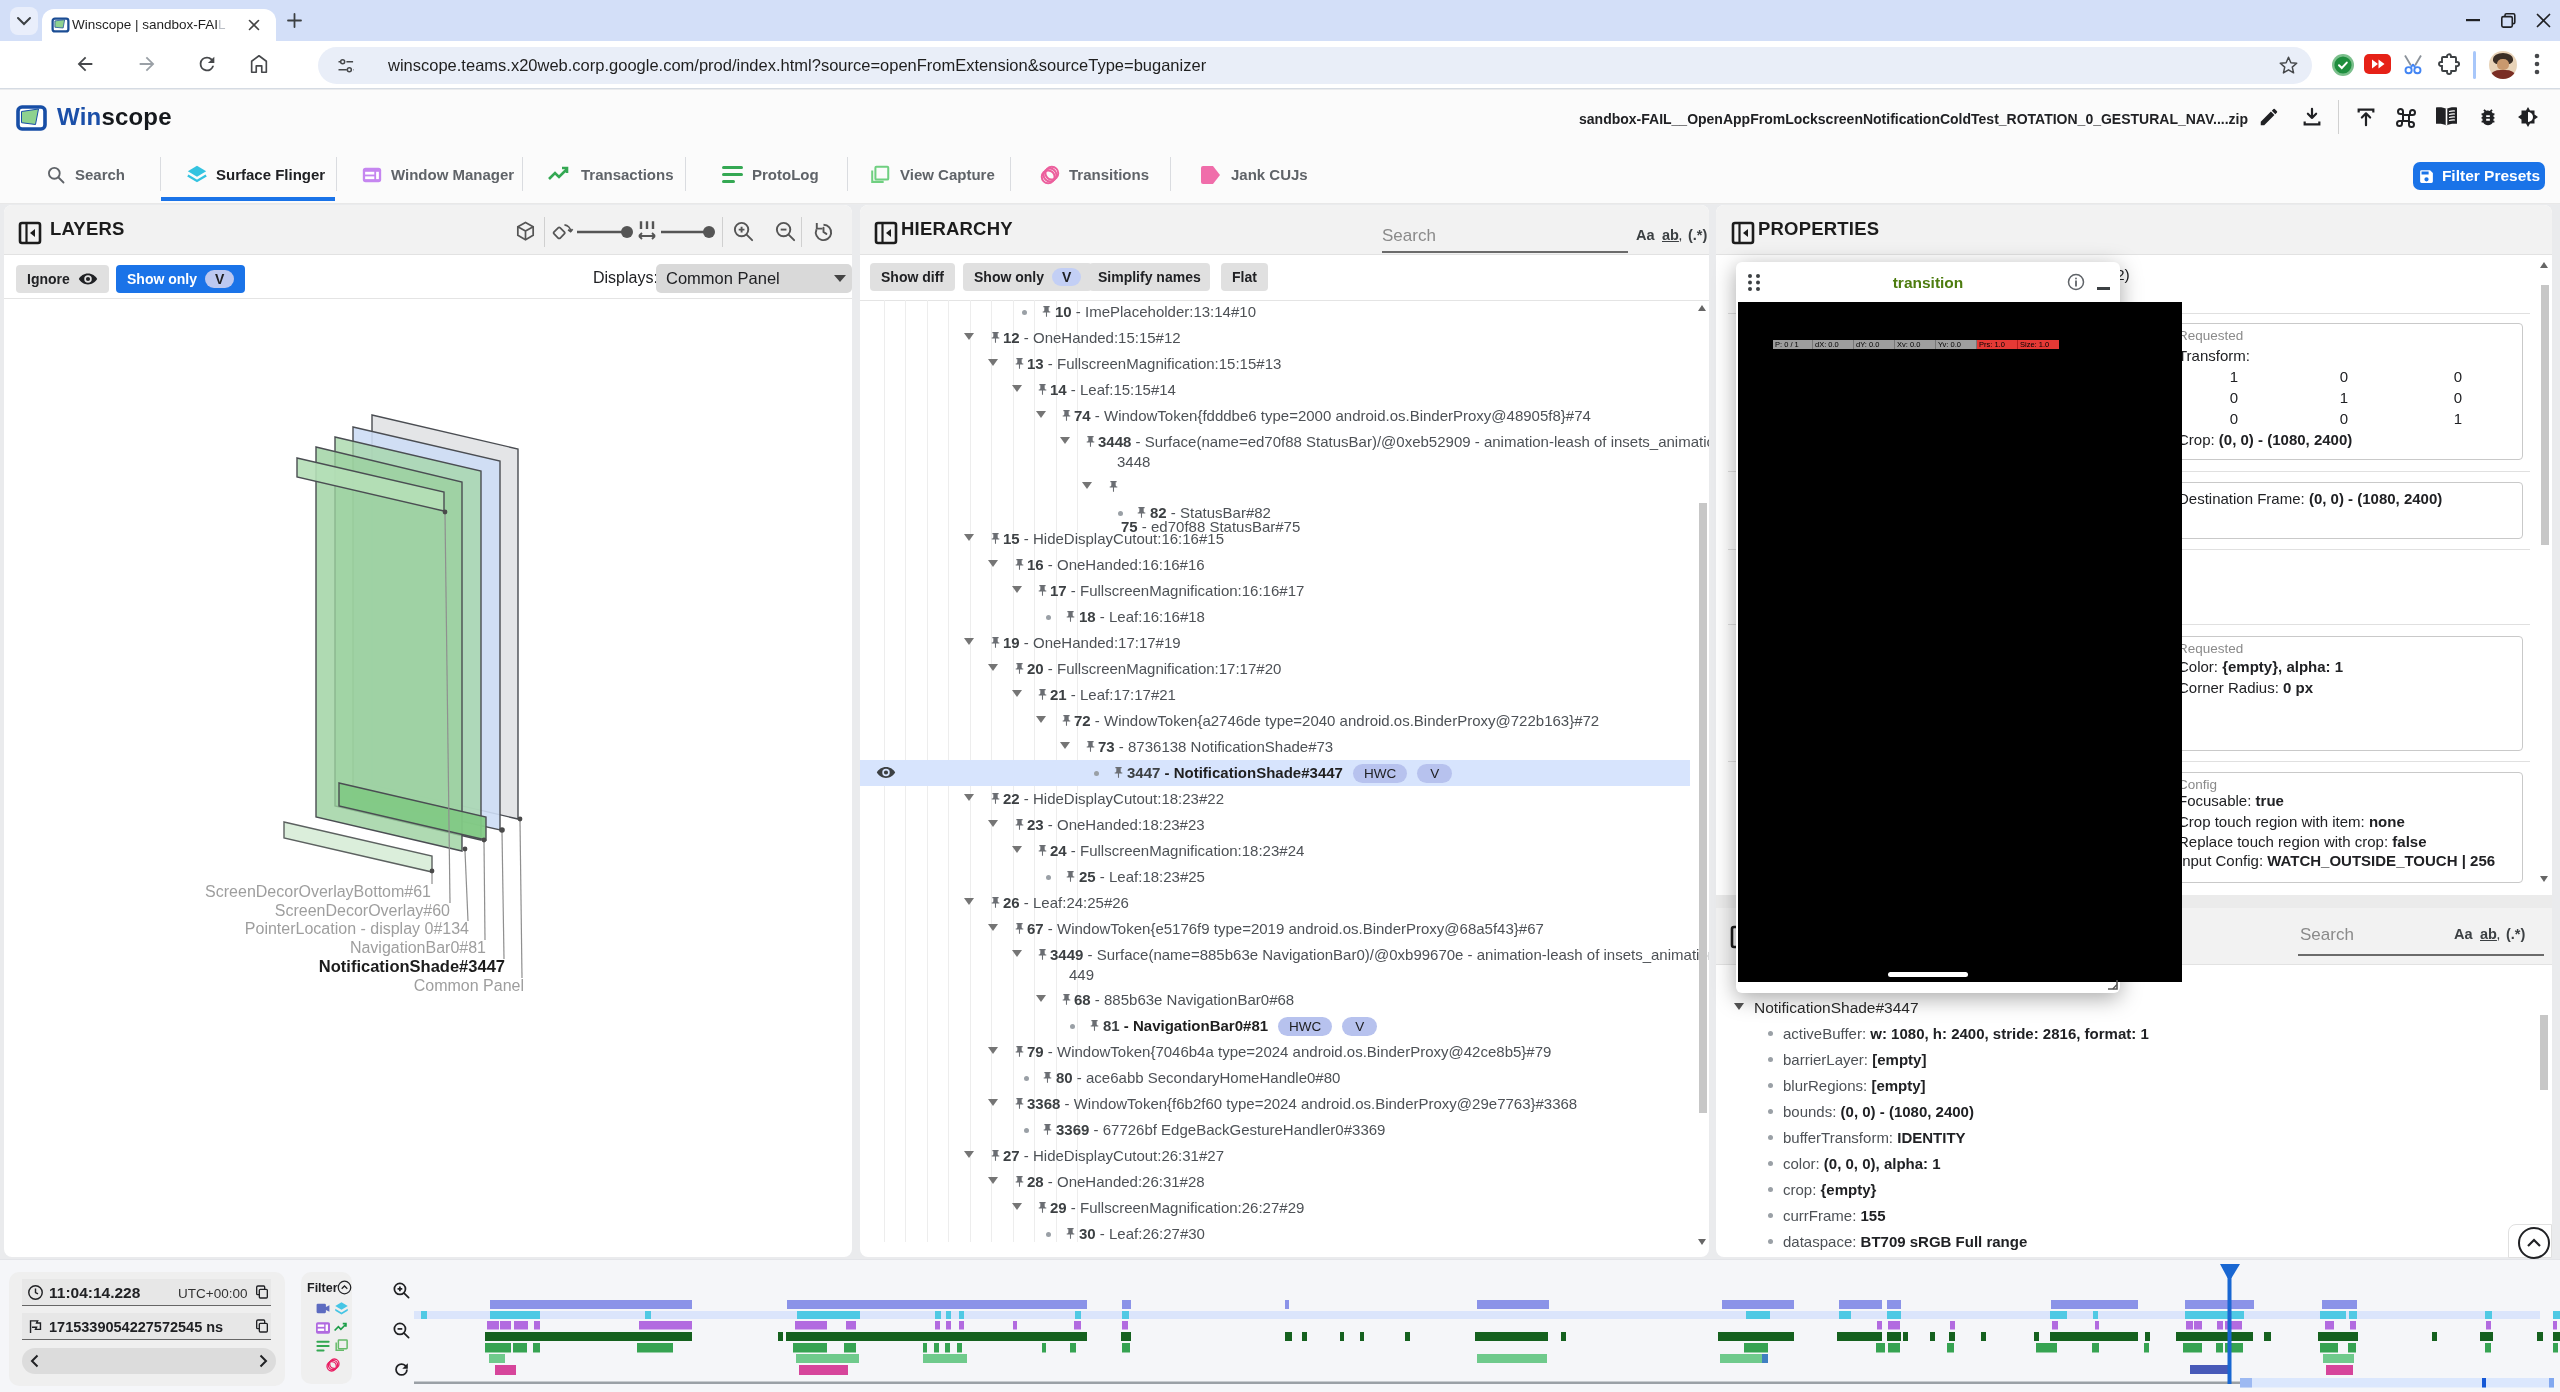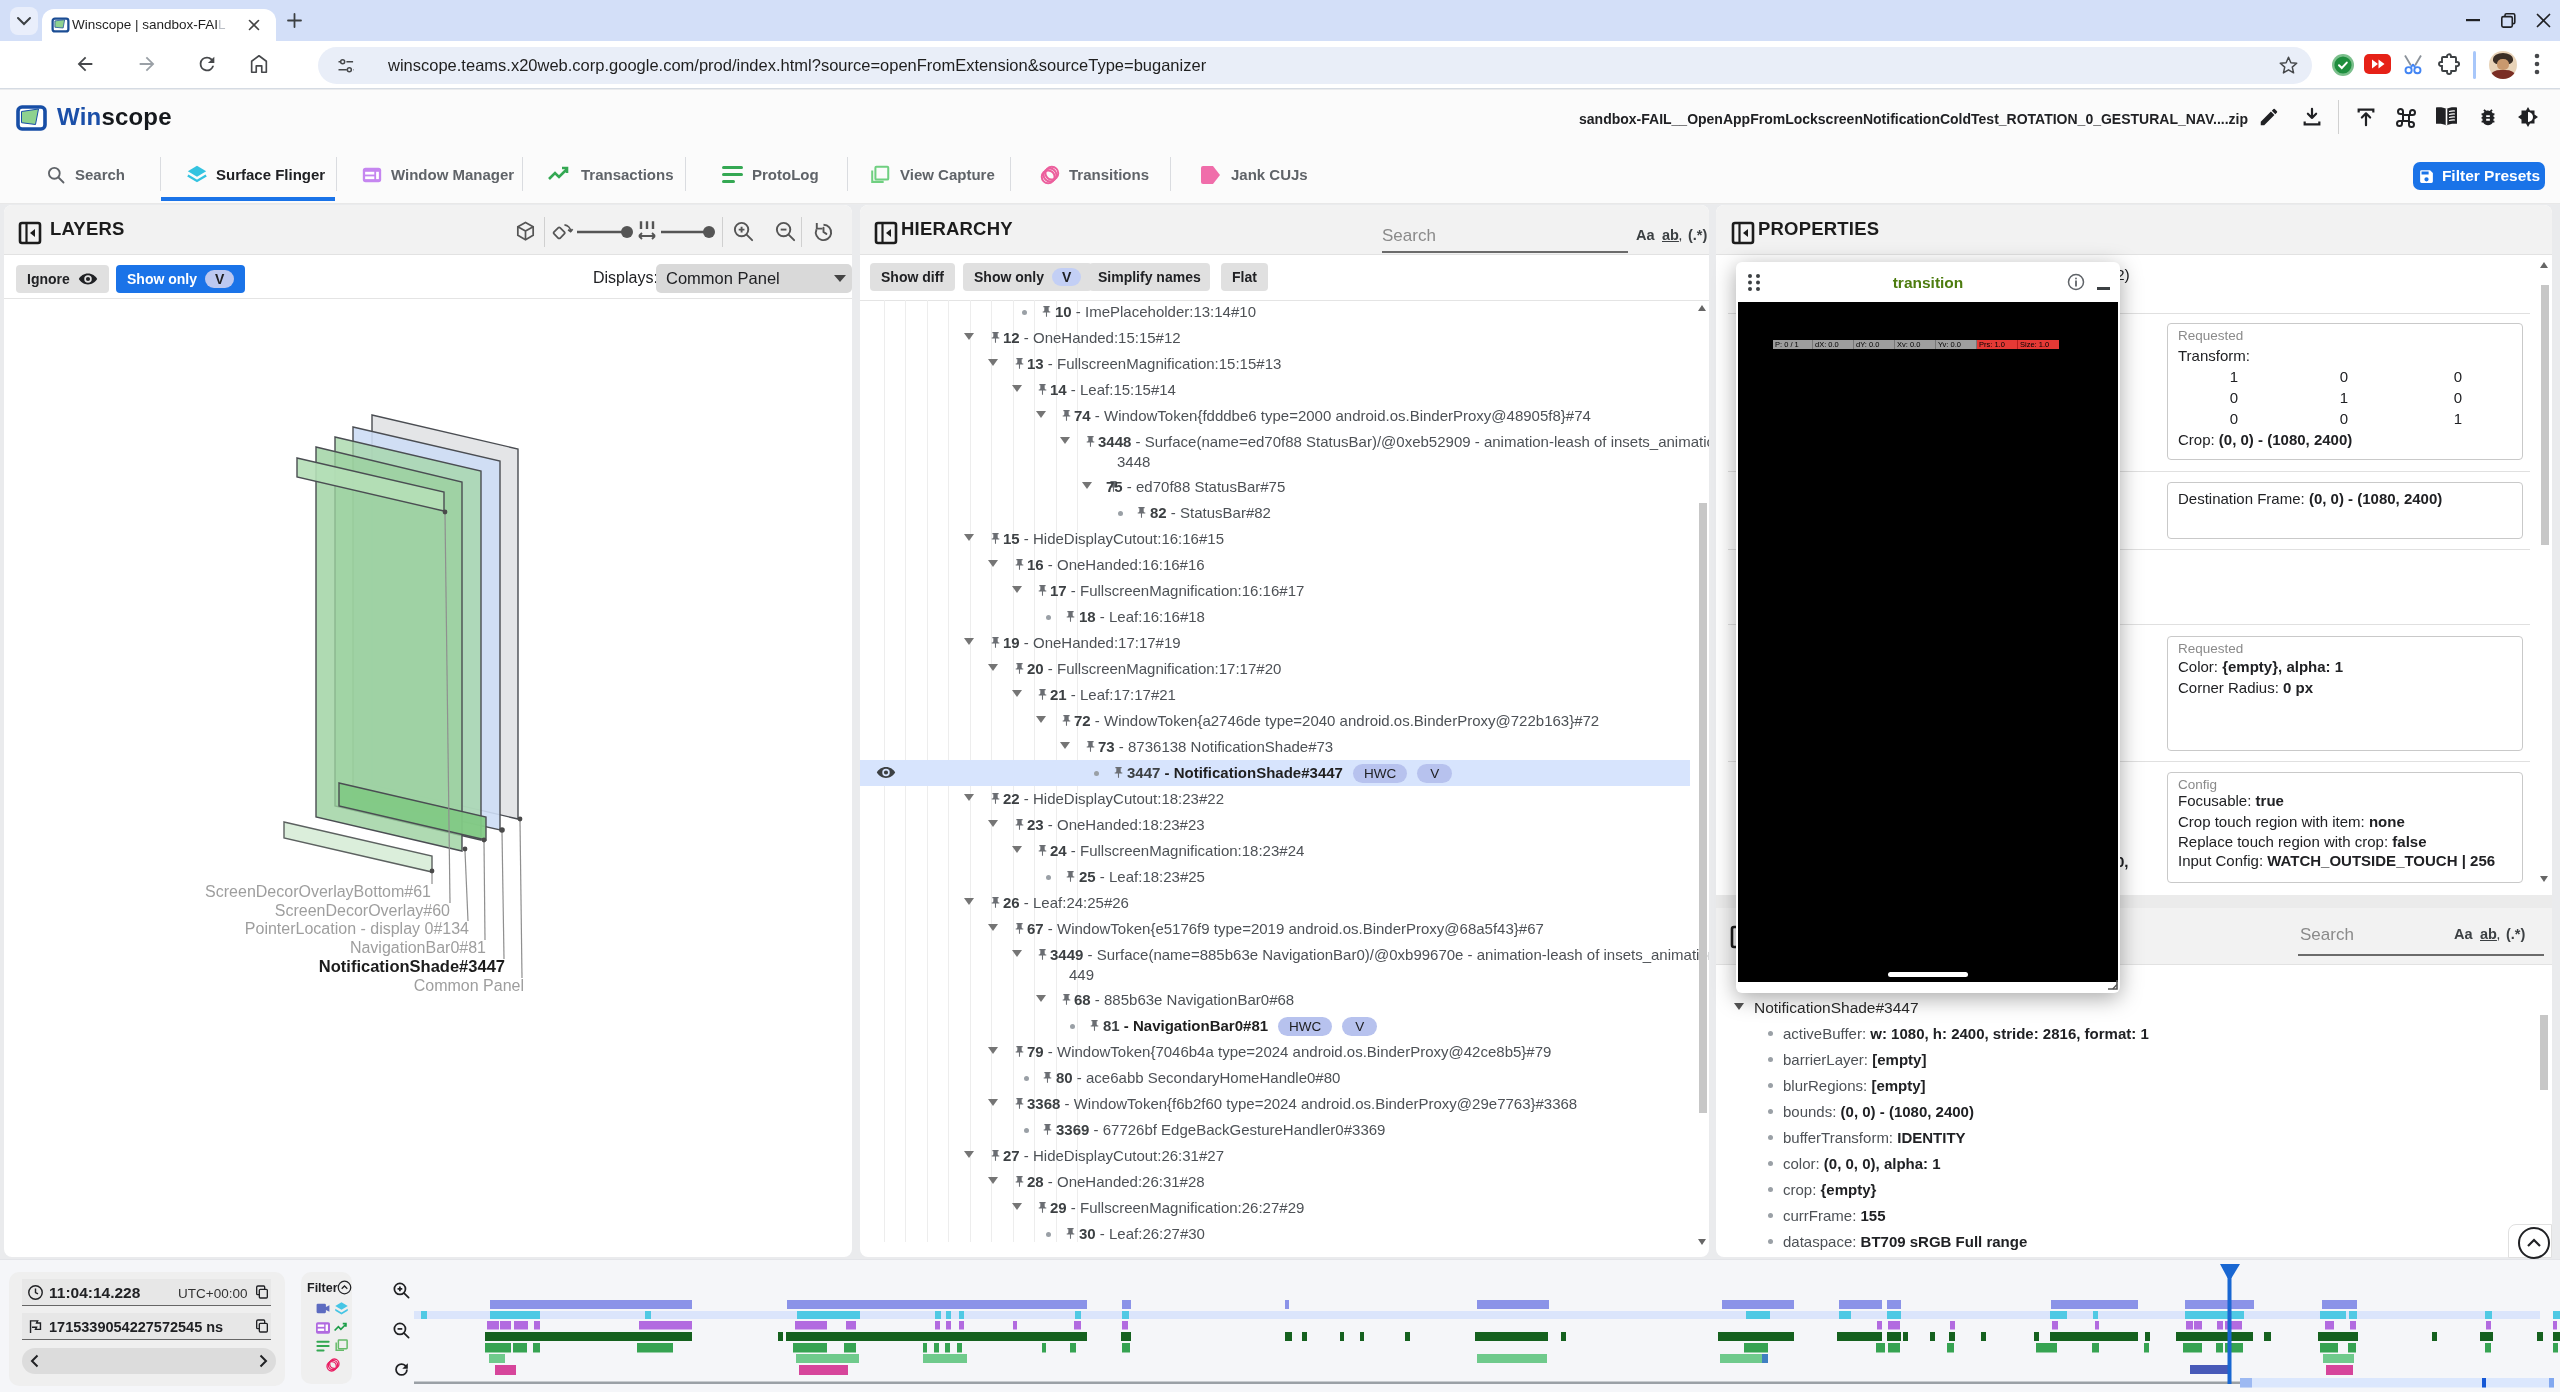--- a/index.html
+++ b/index.html
@@ -54,21 +54,21 @@
 .pline { font-size:15px; color:#202124; }
 .hr { position:absolute; height:1px; background:#e0e0e0; }
 
 .proprow { position:absolute; left:67px; font-size:15px; color:#4d5156; white-space:nowrap; }
 .proprow b { color:#202124; }
 .proprow::before { content:""; position:absolute; left:-15px; top:6px; width:5px; height:5px; border-radius:3px; background:#9aa0a6; }
 
 
 #transwin { position:absolute; left:1736px; top:262px; width:384px; height:731px; background:#fff; border-radius:6px; box-shadow:0 5px 22px rgba(0,0,0,0.35); }
 #transwin .ttl { position:absolute; left:0; right:0; top:12px; text-align:center; font-size:15.5px; color:#4d7c0f; font-weight:bold; }
-#transblack { position:absolute; left:2px; top:40px; width:380px; height:940px; background:#000; height:680px; }
+#transblack { position:absolute; left:2px; top:40px; width:444px; height:940px; background:#000; height:680px; }
 
 
 #timeline { position:absolute; left:0; top:1259px; width:2560px; height:133px; background:#f5f6f9; border-top:1px solid #e3e4e8; }
 .tlbox { position:absolute; background:#efefef; border-radius:10px; }
 </style>
 </head>
 <body>
 <div id="root">
   <svg width="0" height="0" style="position:absolute">
       <defs>
@@ -413,21 +413,21 @@
             <use href="#pinp"></use>
           </svg>
           <span class="ttxt" style="left:238px;"><b>3448</b> - Surface(name=ed70f88 StatusBar)/@0xeb52909 - animation-leash of insets_animation#</span>
           <span class="ttxt" style="left:257px;top:23.5px">3448</span>
         </div>
       <div class="trow" style="top:174px;">
           <span class="tar" style="left:222px"></span>
           <svg class="tpin" style="left:247px" viewBox="0 0 24 24">
             <use href="#pinp"></use>
           </svg>
-          <span class="ttxt" style="left:246px;"><b>75</b> - ed70f88 StatusBar#75</span>
+          <span class="ttxt" style="left:261px;margin-top:40px;"><b>75</b> - ed70f88 StatusBar#75</span>
         </div>
       <div class="trow" style="top:200px;">
           <span class="tbul" style="left:258px"></span>
           <svg class="tpin" style="left:275px" viewBox="0 0 24 24">
             <use href="#pinp"></use>
           </svg>
           <span class="ttxt" style="left:290px;"><b>82</b> - StatusBar#82</span>
         </div>
       <div class="trow" style="top:226px;">
           <span class="tar" style="left:104px"></span>

